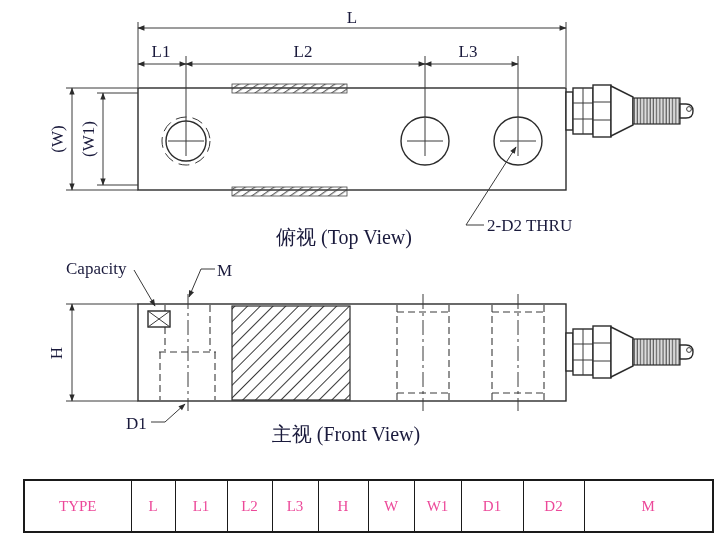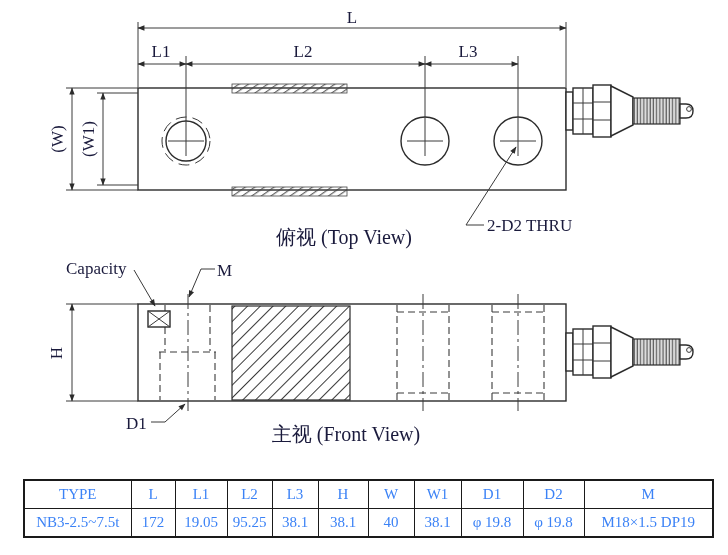--- a/index.html
+++ b/index.html
@@ -15,21 +15,21 @@
   .hid{fill:none;stroke:#3a3a3a;stroke-width:1.1;stroke-dasharray:7 4;}
   .cl{fill:none;stroke:#3a3a3a;stroke-width:1;stroke-dasharray:15 4 3 4;}
 
   
   .lbl{font-family:"Liberation Serif",serif;font-size:17px;fill:#1a1a3c;}
   .cap{font-family:"Liberation Serif",serif;font-size:20px;fill:#1a1a3c;}
 
   
   table.spec{position:absolute;left:23px;top:479px;width:689px;height:54px;
              border-collapse:collapse;table-layout:fixed;
-             font-family:"Liberation Serif",serif;font-size:15px;color:#3b82f6;}
+             font-family:"Liberation Serif",serif;font-size:15px;color:#ec4899;}
   table.spec th,table.spec td{border:1px solid #1a1a1a;text-align:center;vertical-align:middle;
              font-weight:normal;padding:0;white-space:nowrap;overflow:hidden;height:27px;}
   table.spec{border:2px solid #1a1a1a;}
 </style>
 </head>
 <body>
 
 <div id="stage">
 
 <svg width="728" height="555" viewBox="0 0 728 555">
@@ -211,29 +211,16 @@
       <th>L1</th>
       <th>L2</th>
       <th>L3</th>
       <th>H</th>
       <th>W</th>
       <th>W1</th>
       <th>D1</th>
       <th>D2</th>
       <th>M</th>
     </tr>
-    <tr>
-      <td>NB3-2.5~7.5t</td>
-      <td>172</td>
-      <td>19.05</td>
-      <td>95.25</td>
-      <td>38.1</td>
-      <td>38.1</td>
-      <td>40</td>
-      <td>38.1</td>
-      <td>φ 19.8</td>
-      <td>φ 19.8</td>
-      <td>M18×1.5 DP19</td>
-    </tr>
   </tbody>
 </table>
 
 </div>
 
 </body></html>

